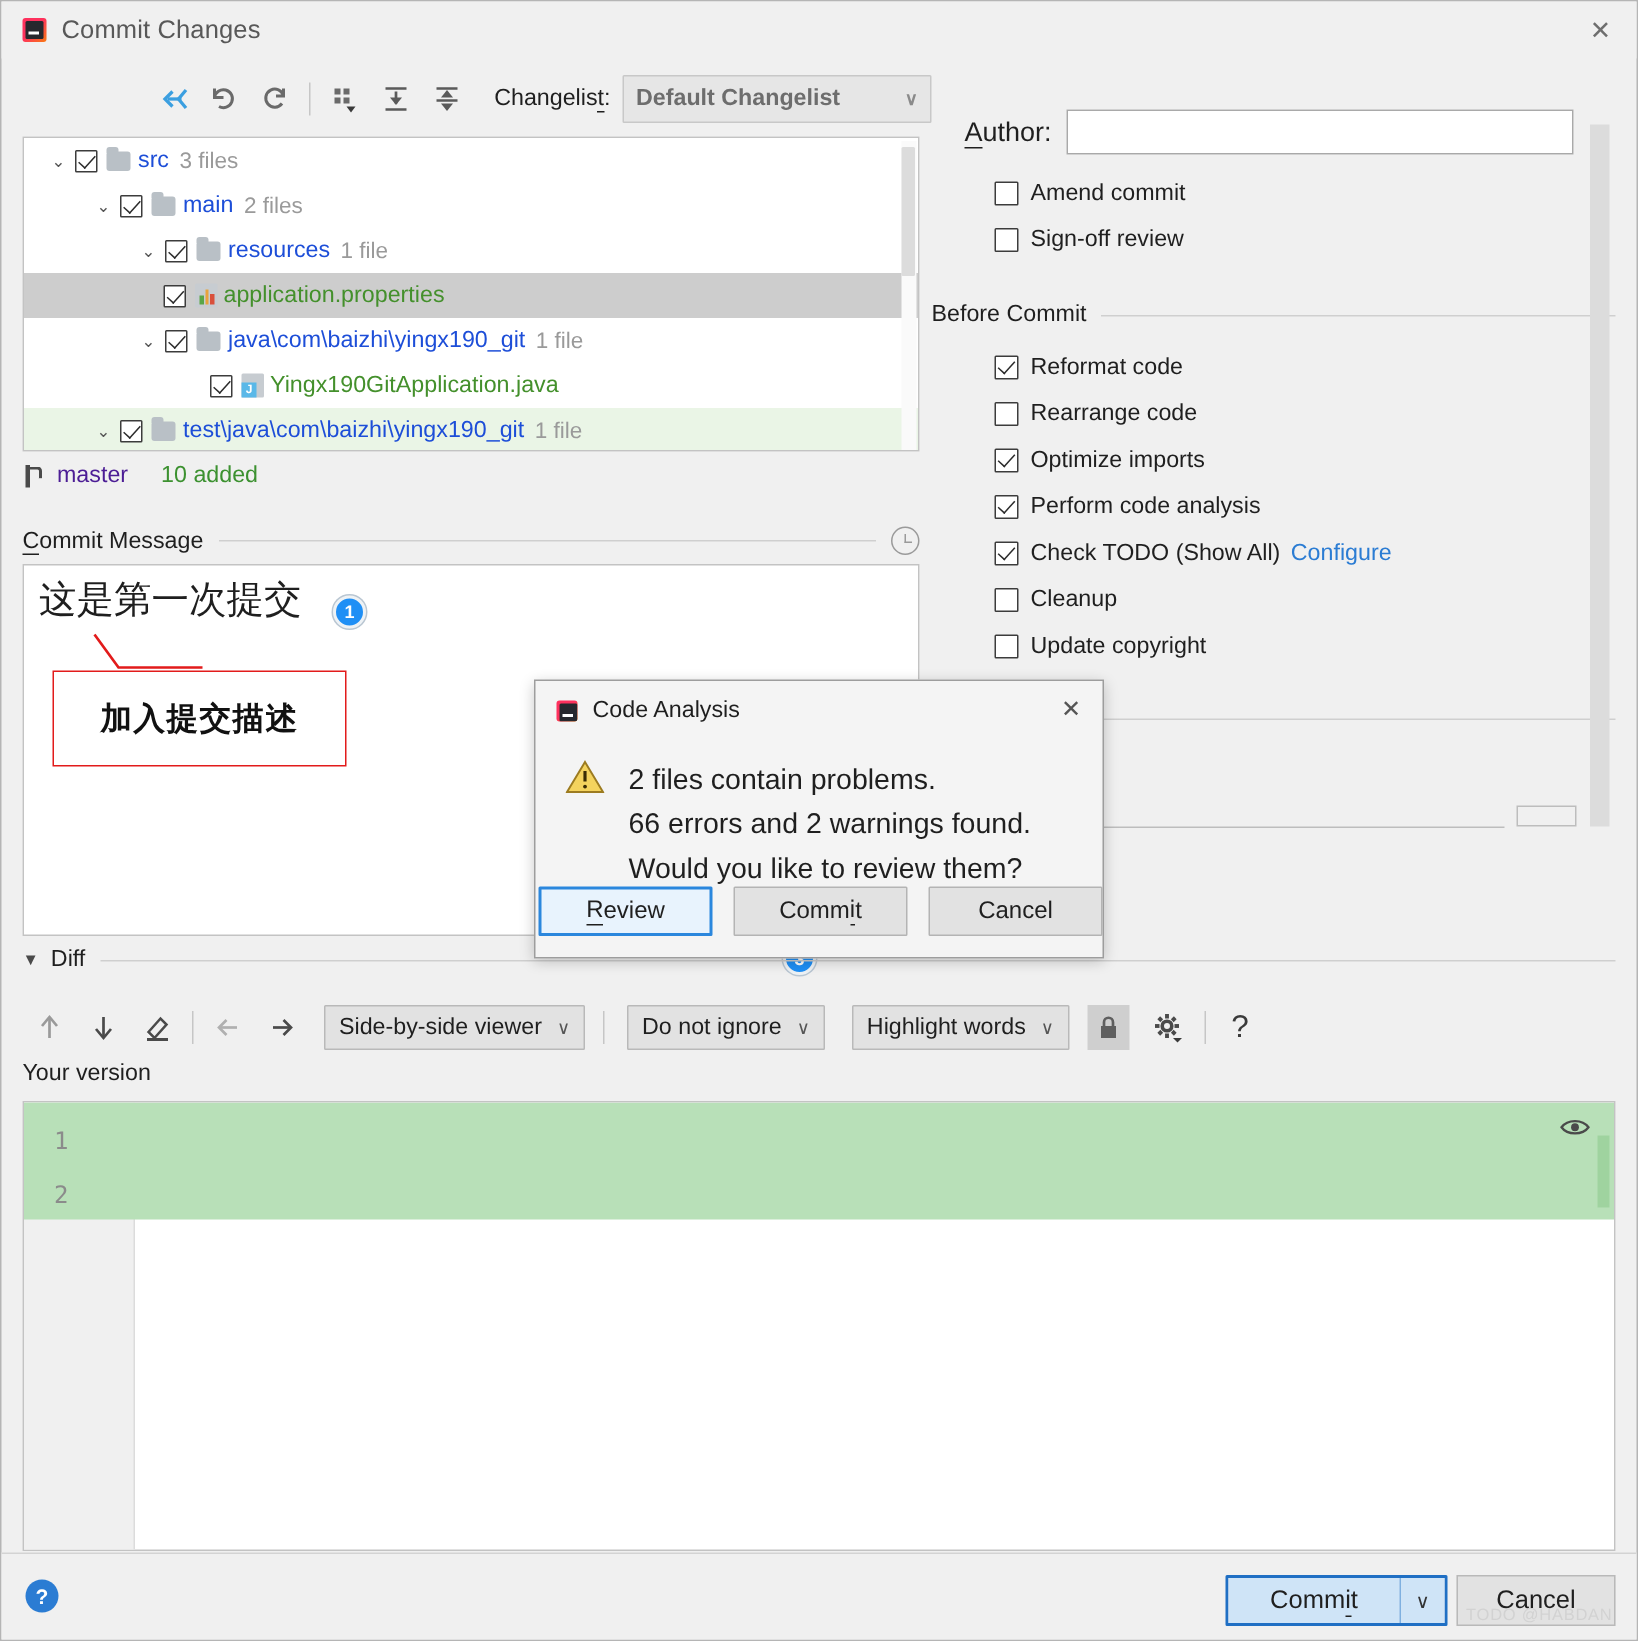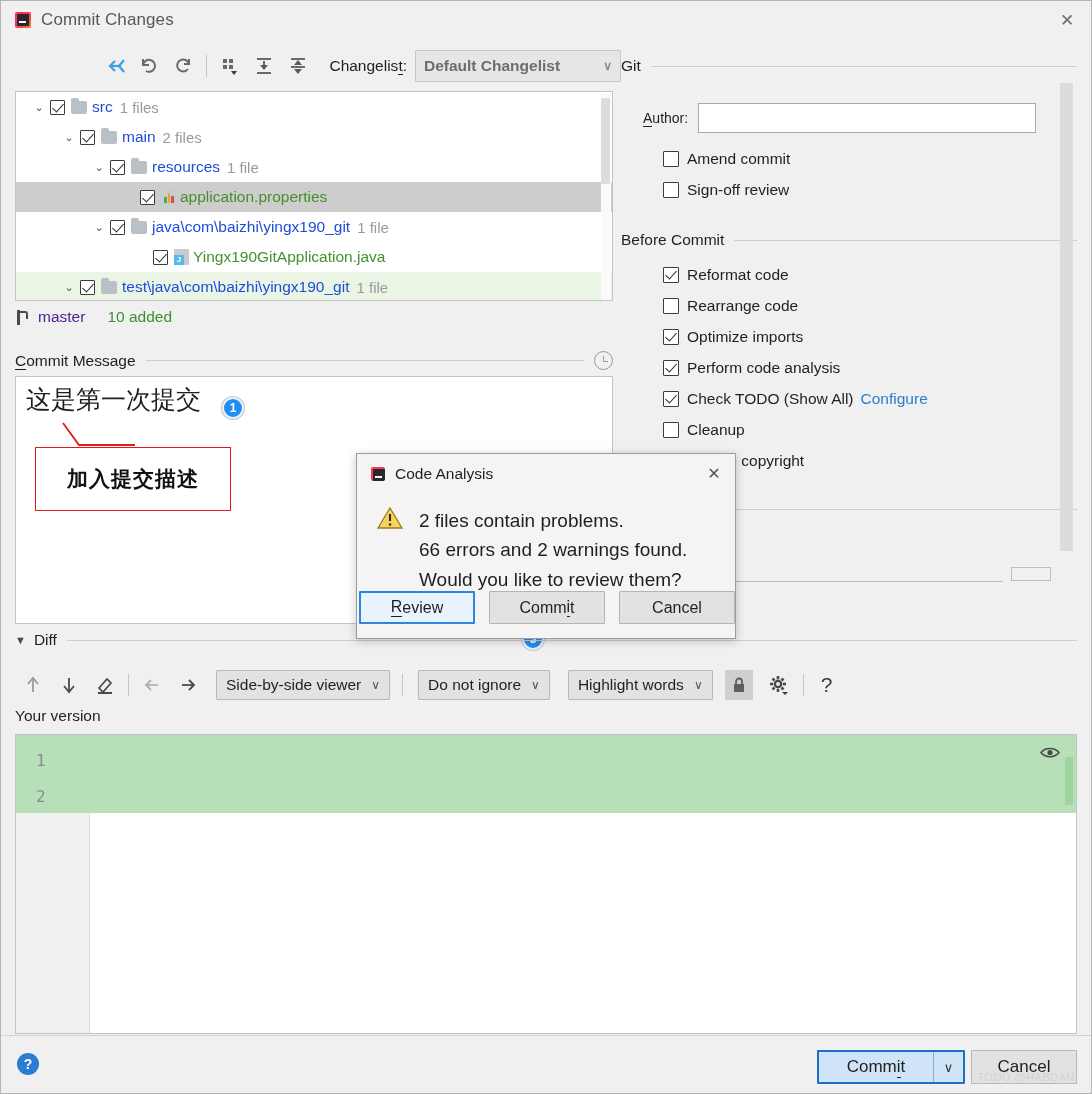--- a/index.html
+++ b/index.html
@@ -207,21 +207,21 @@
   .right-panel {
     position: absolute; left: 620px; top: 44px; width: 456px; height: 520px;
   }
   .sect-head {
     display: flex; align-items: center; font-size: 15.5px; margin-top: 12px;
   }
   .sect-rule { flex: 1; height: 1px; background: #cfcfcf; margin-left: 10px; }
   .author-row {
     display: flex; align-items: center; margin-top: 28px; padding-left: 22px;
   }
-  .author-lbl { font-size: 14px; margin-right: 10px; }
+  .author-lbl { font-size: 18px; margin-right: 10px; }
   .author-lbl u { text-decoration: none; border-bottom: 1px solid #1f1f1f; }
   .author-input {
     width: 338px; height: 30px; background: #fff; border: 1px solid #a9a9a9;
     font-size: 15px; padding: 0 6px; outline: none;
     font-family: "Liberation Sans", sans-serif;
   }
   .chk-row {
     display: flex; align-items: center; padding-left: 42px; height: 31px;
     font-size: 15.5px; cursor: default;
   }
@@ -439,54 +439,54 @@
     </div>
   </div>
 
   <div class="tree-wrap">
     <div id="tree-rows">
         <div class="tree-row" style="padding-left: 12px;">
           <span class="caret">⌄</span>
           <span class="cbox checked"></span>
           <span class="folder-ico"></span>
           <span class="tname">src</span>
-          <span class="tcount">1 files</span>
+          <span class="tcount">3 files</span>
         </div>
         <div class="tree-row" style="padding-left: 42px;">
           <span class="caret">⌄</span>
           <span class="cbox checked"></span>
           <span class="folder-ico"></span>
           <span class="tname">main</span>
           <span class="tcount">2 files</span>
         </div>
         <div class="tree-row" style="padding-left: 72px;">
           <span class="caret">⌄</span>
           <span class="cbox checked"></span>
           <span class="folder-ico"></span>
           <span class="tname">resources</span>
           <span class="tcount">1 file</span>
         </div>
-        <div class="tree-row selected" style="padding-left: 102px;">
+        <div class="tree-row selected" style="padding-left: 71px;">
           <span class="caret"></span>
           <span class="cbox checked"></span>
           <span class="prop-ico">
             <i></i>
             <i></i>
             <i></i>
           </span>
           <span class="tname green">application.properties</span>
         </div>
         <div class="tree-row" style="padding-left: 72px;">
           <span class="caret">⌄</span>
           <span class="cbox checked"></span>
           <span class="folder-ico"></span>
           <span class="tname">java\com\baizhi\yingx190_git</span>
           <span class="tcount">1 file</span>
         </div>
-        <div class="tree-row" style="padding-left: 102px; margin-left: 13px;">
+        <div class="tree-row" style="padding-left: 102px;">
           <span class="caret"></span>
           <span class="cbox checked"></span>
           <span class="java-ico"></span>
           <span class="tname green">Yingx190GitApplication.java</span>
         </div>
         <div class="tree-row greenbg" style="padding-left: 42px;">
           <span class="caret">⌄</span>
           <span class="cbox checked"></span>
           <span class="folder-ico"></span>
           <span class="tname">test\java\com\baizhi\yingx190_git</span>
@@ -517,24 +517,20 @@
     <path d="M62 22 L78 44 L134 44" stroke="#e21b1b" stroke-width="1.8" fill="none"></path>
   </svg>
   <div class="callout">
     <span>加入提交描述</span>
   </div>
   <div class="badge" id="badge1">1</div>
   <div class="badge" id="badge2">2</div>
   <div class="badge" id="badge3">3</div>
 
   <div class="right-panel">
-    <div class="sect-head">
-      <span>Git</span>
-      <span class="sect-rule"></span>
-    </div>
 
     <div class="author-row">
       <span class="author-lbl"><u>A</u>uthor:</span>
       <input class="author-input" type="text" value="" style="">
     </div>
 
     <div id="git-checks" style="margin-top:10px;">
         <div class="chk-row">
           <span class="cbox"></span>
           <span class="chk-label">Amend commit</span>

